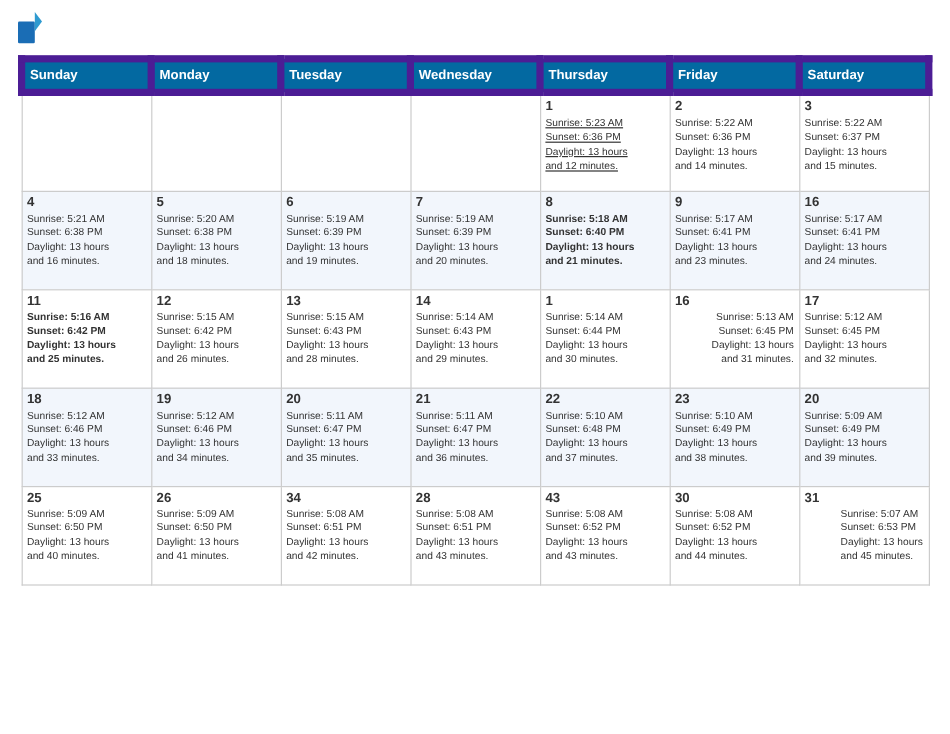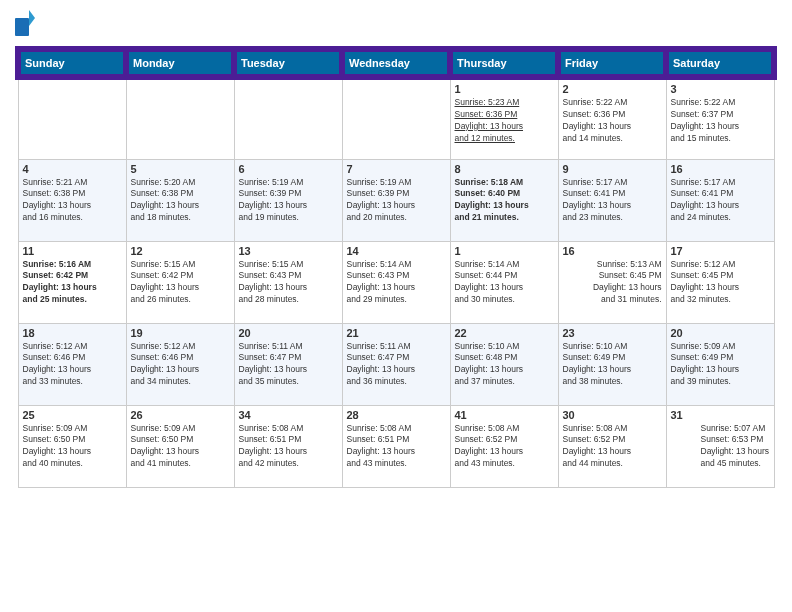--- a/index.html
+++ b/index.html
@@ -334,21 +334,21 @@
 and 42 minutes.</div>
           </td>
           <td>
             <span class="day-num">28</span>
             <div class="day-info" style="white-space: pre-line;">Sunrise: 5:08 AM
 Sunset: 6:51 PM
 Daylight: 13 hours
 and 43 minutes.</div>
           </td>
           <td>
-            <span class="day-num">41</span>
+            <span class="day-num">43</span>
             <div class="day-info" style="white-space: pre-line;">Sunrise: 5:08 AM
 Sunset: 6:52 PM
 Daylight: 13 hours
 and 43 minutes.</div>
           </td>
           <td>
             <span class="day-num">30</span>
             <div class="day-info" style="white-space: pre-line;">Sunrise: 5:08 AM
 Sunset: 6:52 PM
 Daylight: 13 hours

